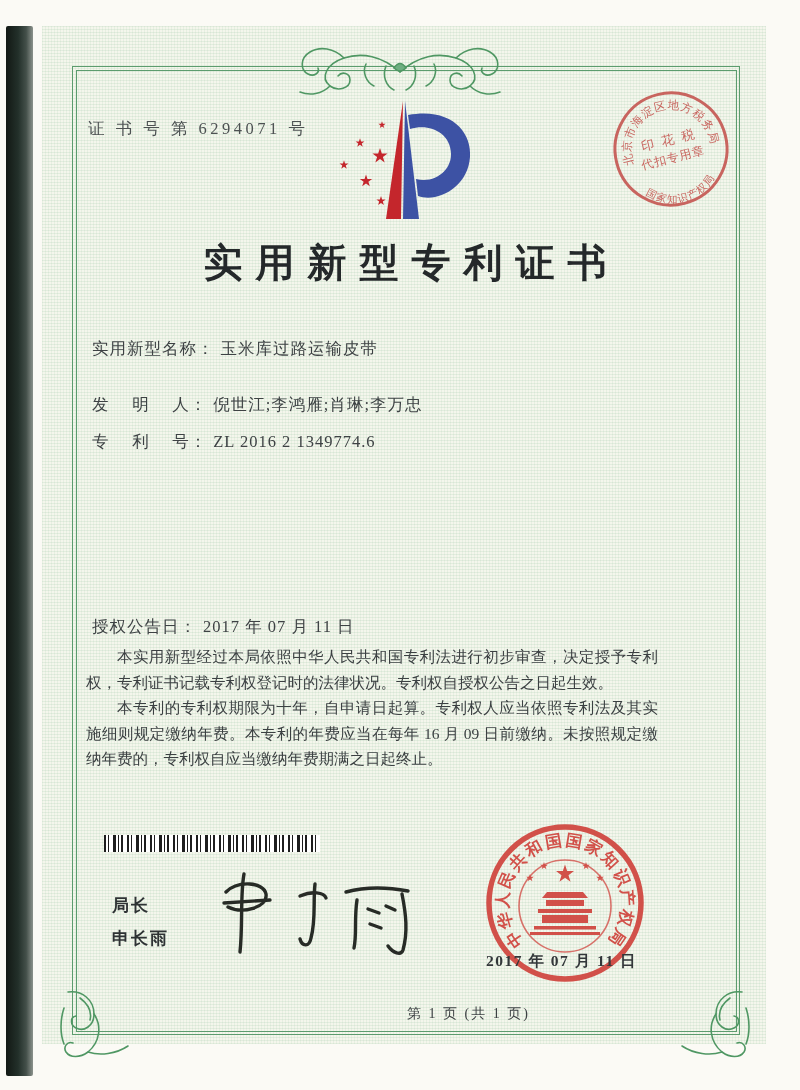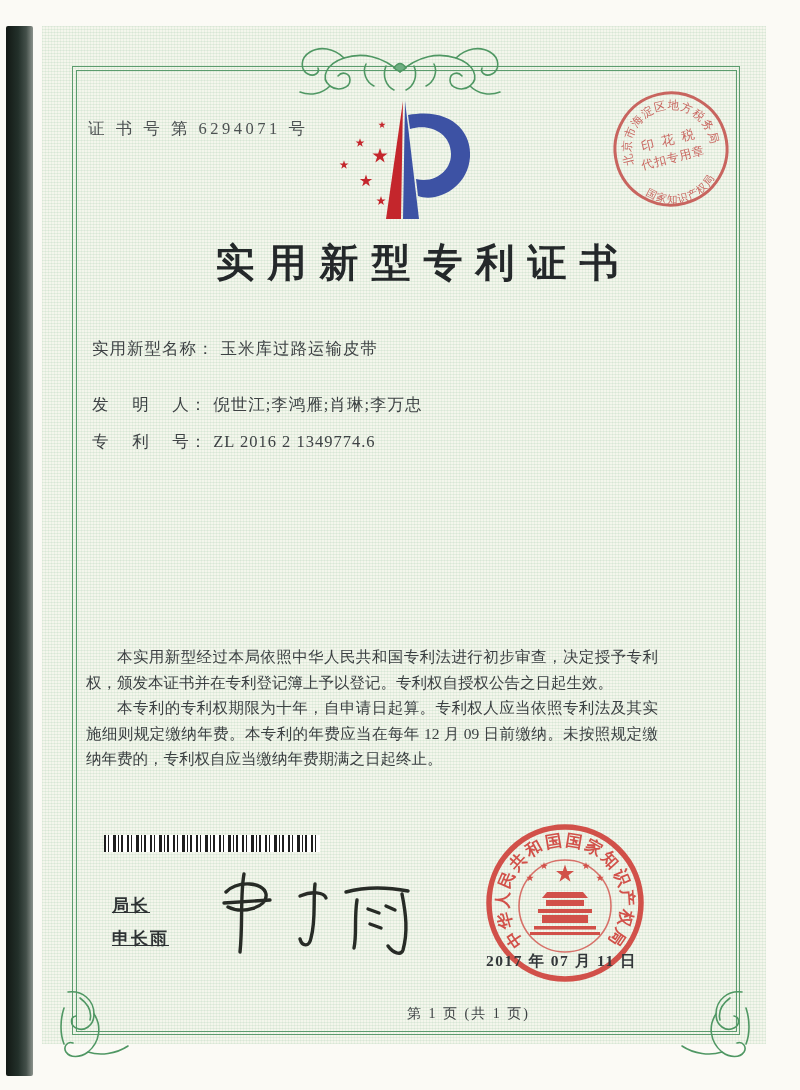--- a/index.html
+++ b/index.html
@@ -31,21 +31,21 @@
   }
   .ornament{position:absolute;pointer-events:none;}
   .cert-no{
     position:absolute;left:88px;top:118px;
     font-size:16.5px;color:#4c5152;letter-spacing:3.5px;
   }
   .logo{position:absolute;left:322px;top:95px;}
   .title{
     position:absolute;left:72px;top:236px;width:666px;
     text-align:center;font-size:39px;font-weight:700;color:#24282a;
-    letter-spacing:13px;text-indent:13px;padding-left:12px;
+    letter-spacing:13px;text-indent:13px;
   }
   .field-row{
     position:absolute;left:92px;width:600px;
     font-size:16.5px;color:#3d4244;letter-spacing:1px;white-space:nowrap;
   }
   .field-row .value{margin-left:6px;}
   .paragraphs{
     position:absolute;left:86px;top:644px;width:572px;
     font-size:15.5px;line-height:25.5px;color:#3b4042;
     text-align:justify;
@@ -58,21 +58,21 @@
       #1d1d1d 4px 5px, #fff 5px 9px,
       #1d1d1d 9px 12px, #fff 12px 14px,
       #1d1d1d 14px 15px, #fff 15px 17px,
       #1d1d1d 17px 19px, #fff 19px 23px);
   }
   .signer{
     position:absolute;left:112px;top:894px;
     font-family:"Liberation Sans","DejaVu Sans",sans-serif;
     font-size:17px;color:#2e3234;font-weight:600;letter-spacing:2px;
   }
-  .signer div{margin-bottom:10px;text-decoration:underline;}
+  .signer div{margin-bottom:10px;}
   .signature{position:absolute;left:218px;top:862px;}
   .seal{position:absolute;left:468px;top:806px;}
   .seal-date{
     position:absolute;left:486px;top:951px;width:170px;
     font-size:15.5px;color:#33373a;letter-spacing:1.5px;font-weight:600;
     white-space:nowrap;
   }
   .stamp{position:absolute;left:598px;top:76px;opacity:0.88;}
   .footer{
     position:absolute;left:72px;top:1005px;width:793px;
@@ -174,24 +174,27 @@
 
   <div class="field-row" style="top:338px">
     <span class="label">实用新型名称：</span><span class="value">玉米库过路运输皮带</span>
   </div>
   <div class="field-row" style="top:394px">
     <span class="label">发　 明　 人：</span><span class="value">倪世江;李鸿雁;肖琳;李万忠</span>
   </div>
   <div class="field-row" style="top:431px">
     <span class="label">专　 利　 号：</span><span class="value">ZL 2016 2 1349774.6</span>
   </div>
+  <div class="field-row" style="top:616px">
+    <span class="label">授权公告日：</span><span class="value">2017 年 07 月 11 日</span>
+  </div>
 
   <div class="paragraphs">
-    <p>本实用新型经过本局依照中华人民共和国专利法进行初步审查，决定授予专利权，颁发本证书并在专利登记簿上予以登记。专利权自授权公告之日起生效。</p>
-    <p>本专利的专利权期限为十年，自申请日起算。专利权人应当依照专利法及其实施细则规定缴纳年费。本专利的年费应当在每年 12 月 09 日前缴纳。未按照规定缴纳年费的，专利权自应当缴纳年费期满之日起终止。</p>
+    <p>本实用新型经过本局依照中华人民共和国专利法进行初步审查，决定授予专利权，专利证书记载专利权登记时的法律状况。专利权自授权公告之日起生效。</p>
+    <p>本专利的专利权期限为十年，自申请日起算。专利权人应当依照专利法及其实施细则规定缴纳年费。本专利的年费应当在每年 16 月 09 日前缴纳。未按照规定缴纳年费的，专利权自应当缴纳年费期满之日起终止。</p>
   </div>
 
   <div class="barcode"></div>
 
   <div class="signer">
     <div>局长</div>
     <div>申长雨</div>
   </div>
 
   <svg class="signature" width="205" height="98" viewBox="0 0 205 98">

